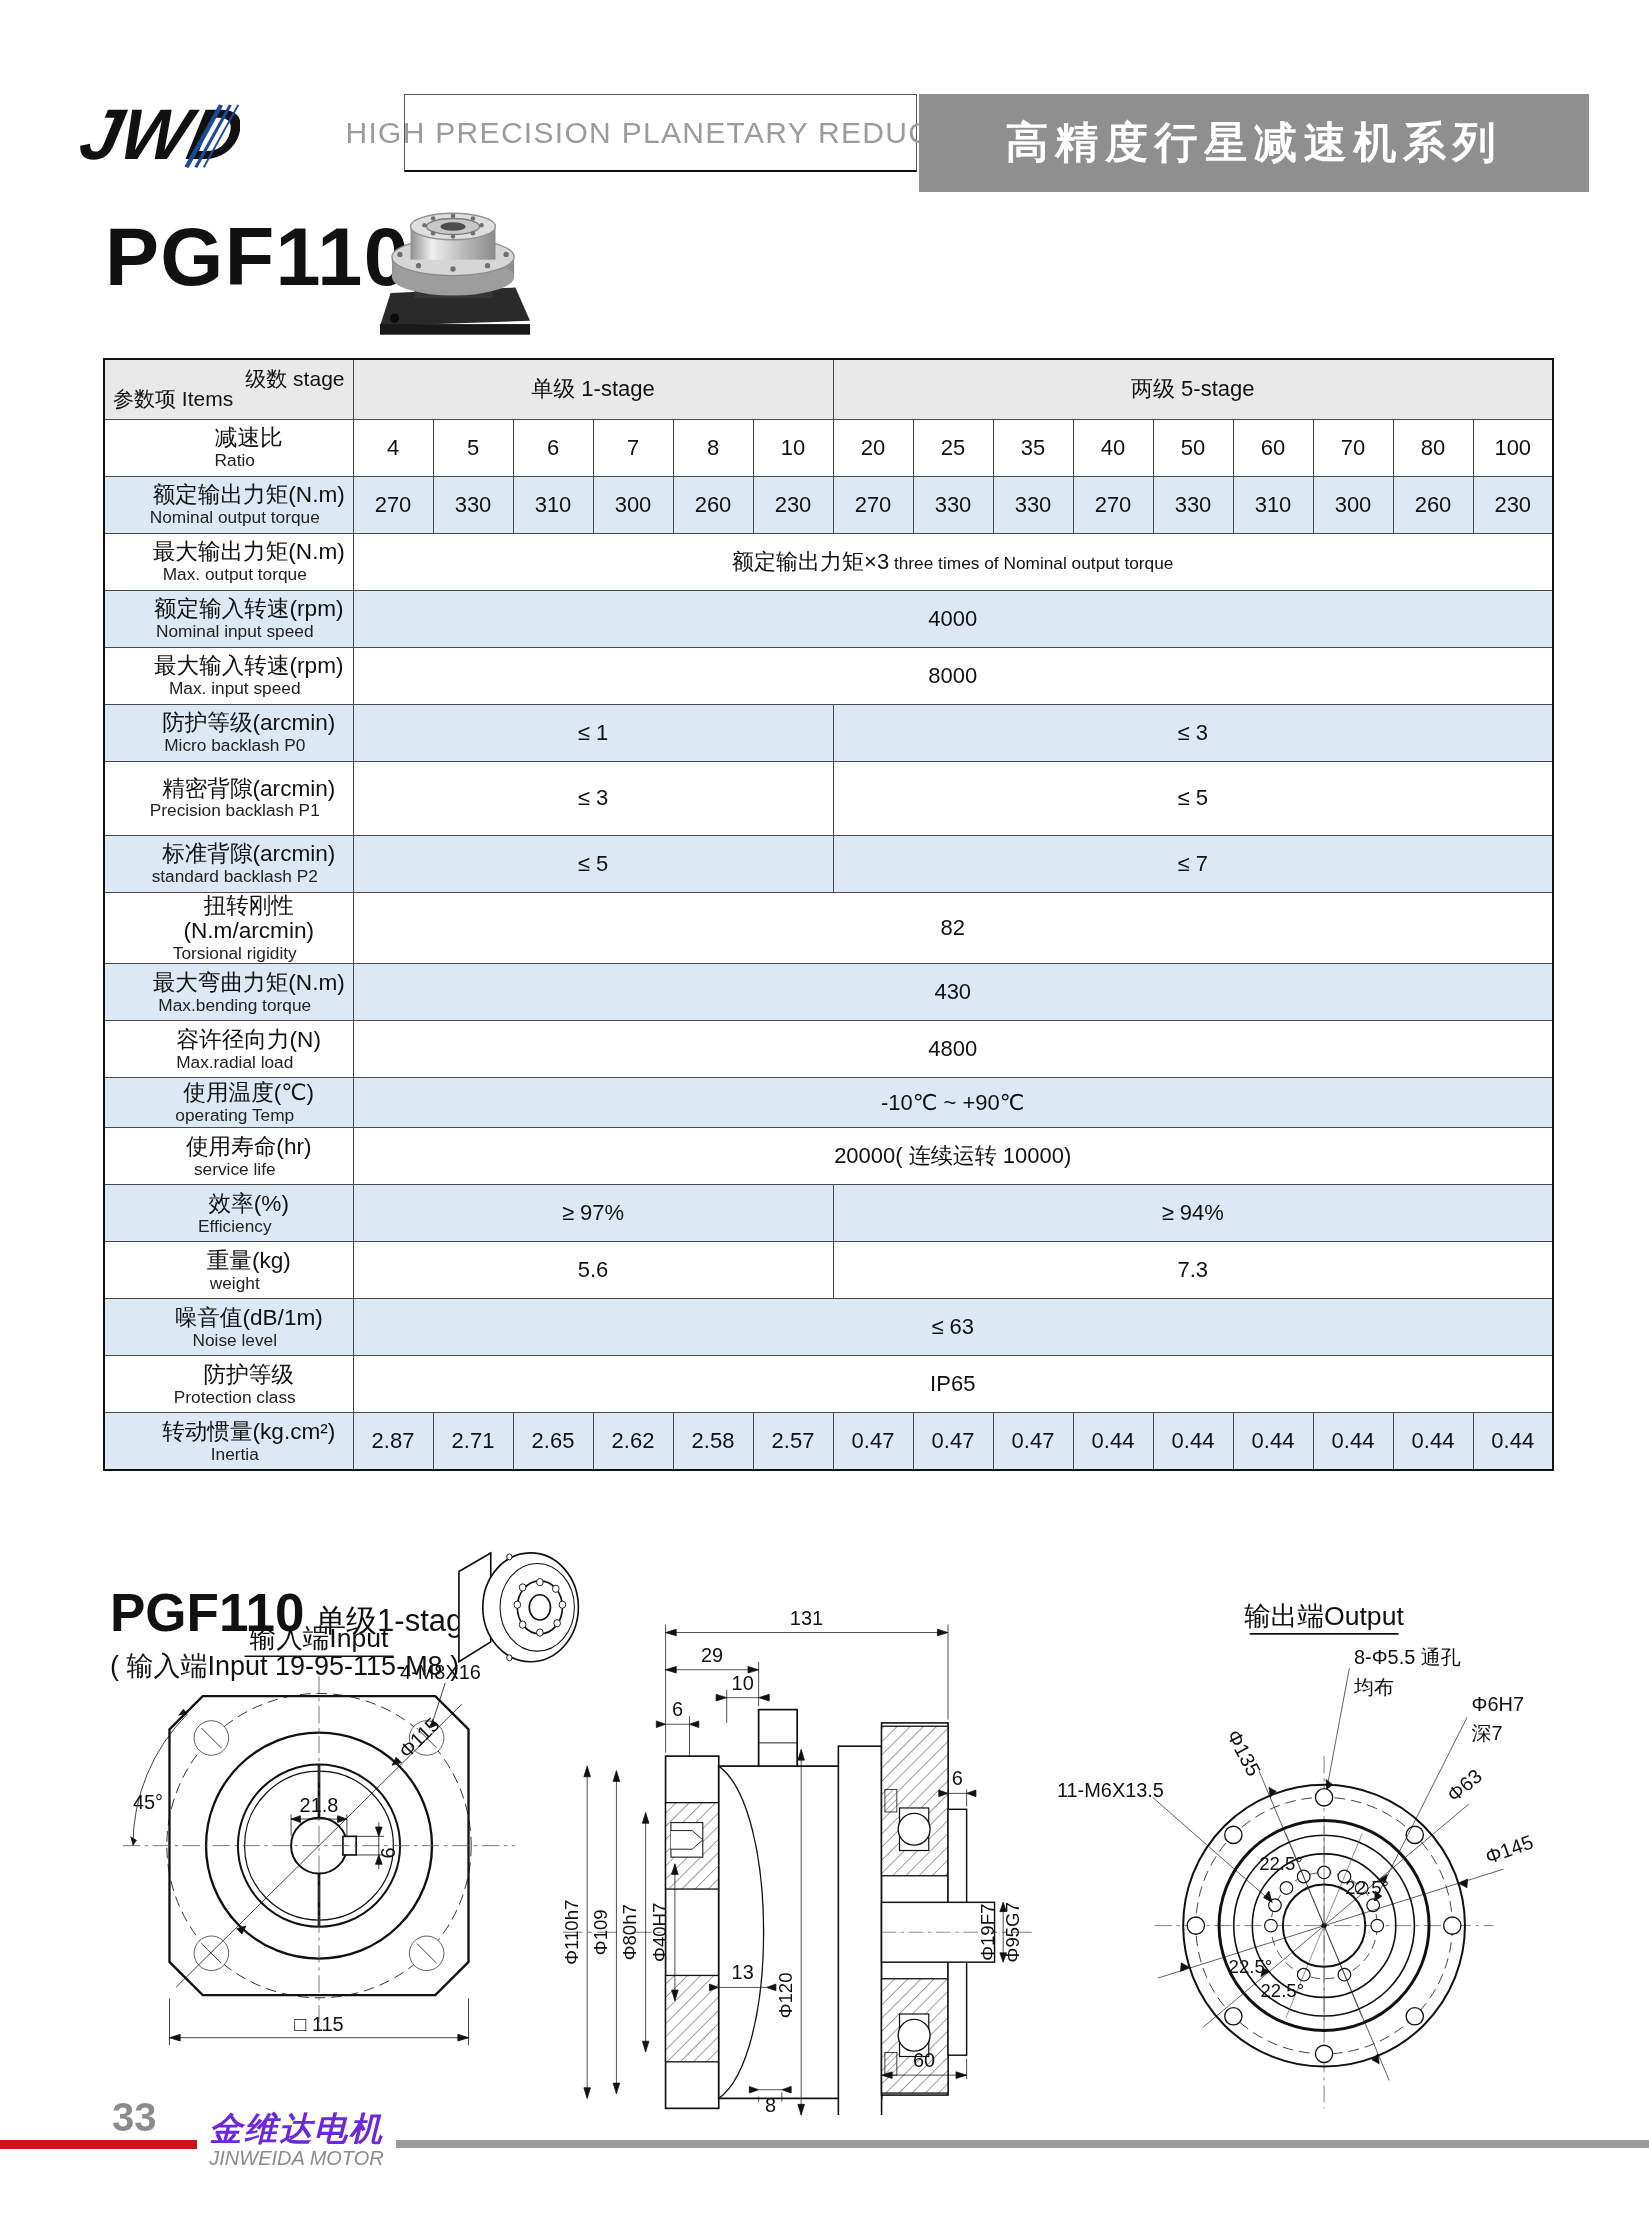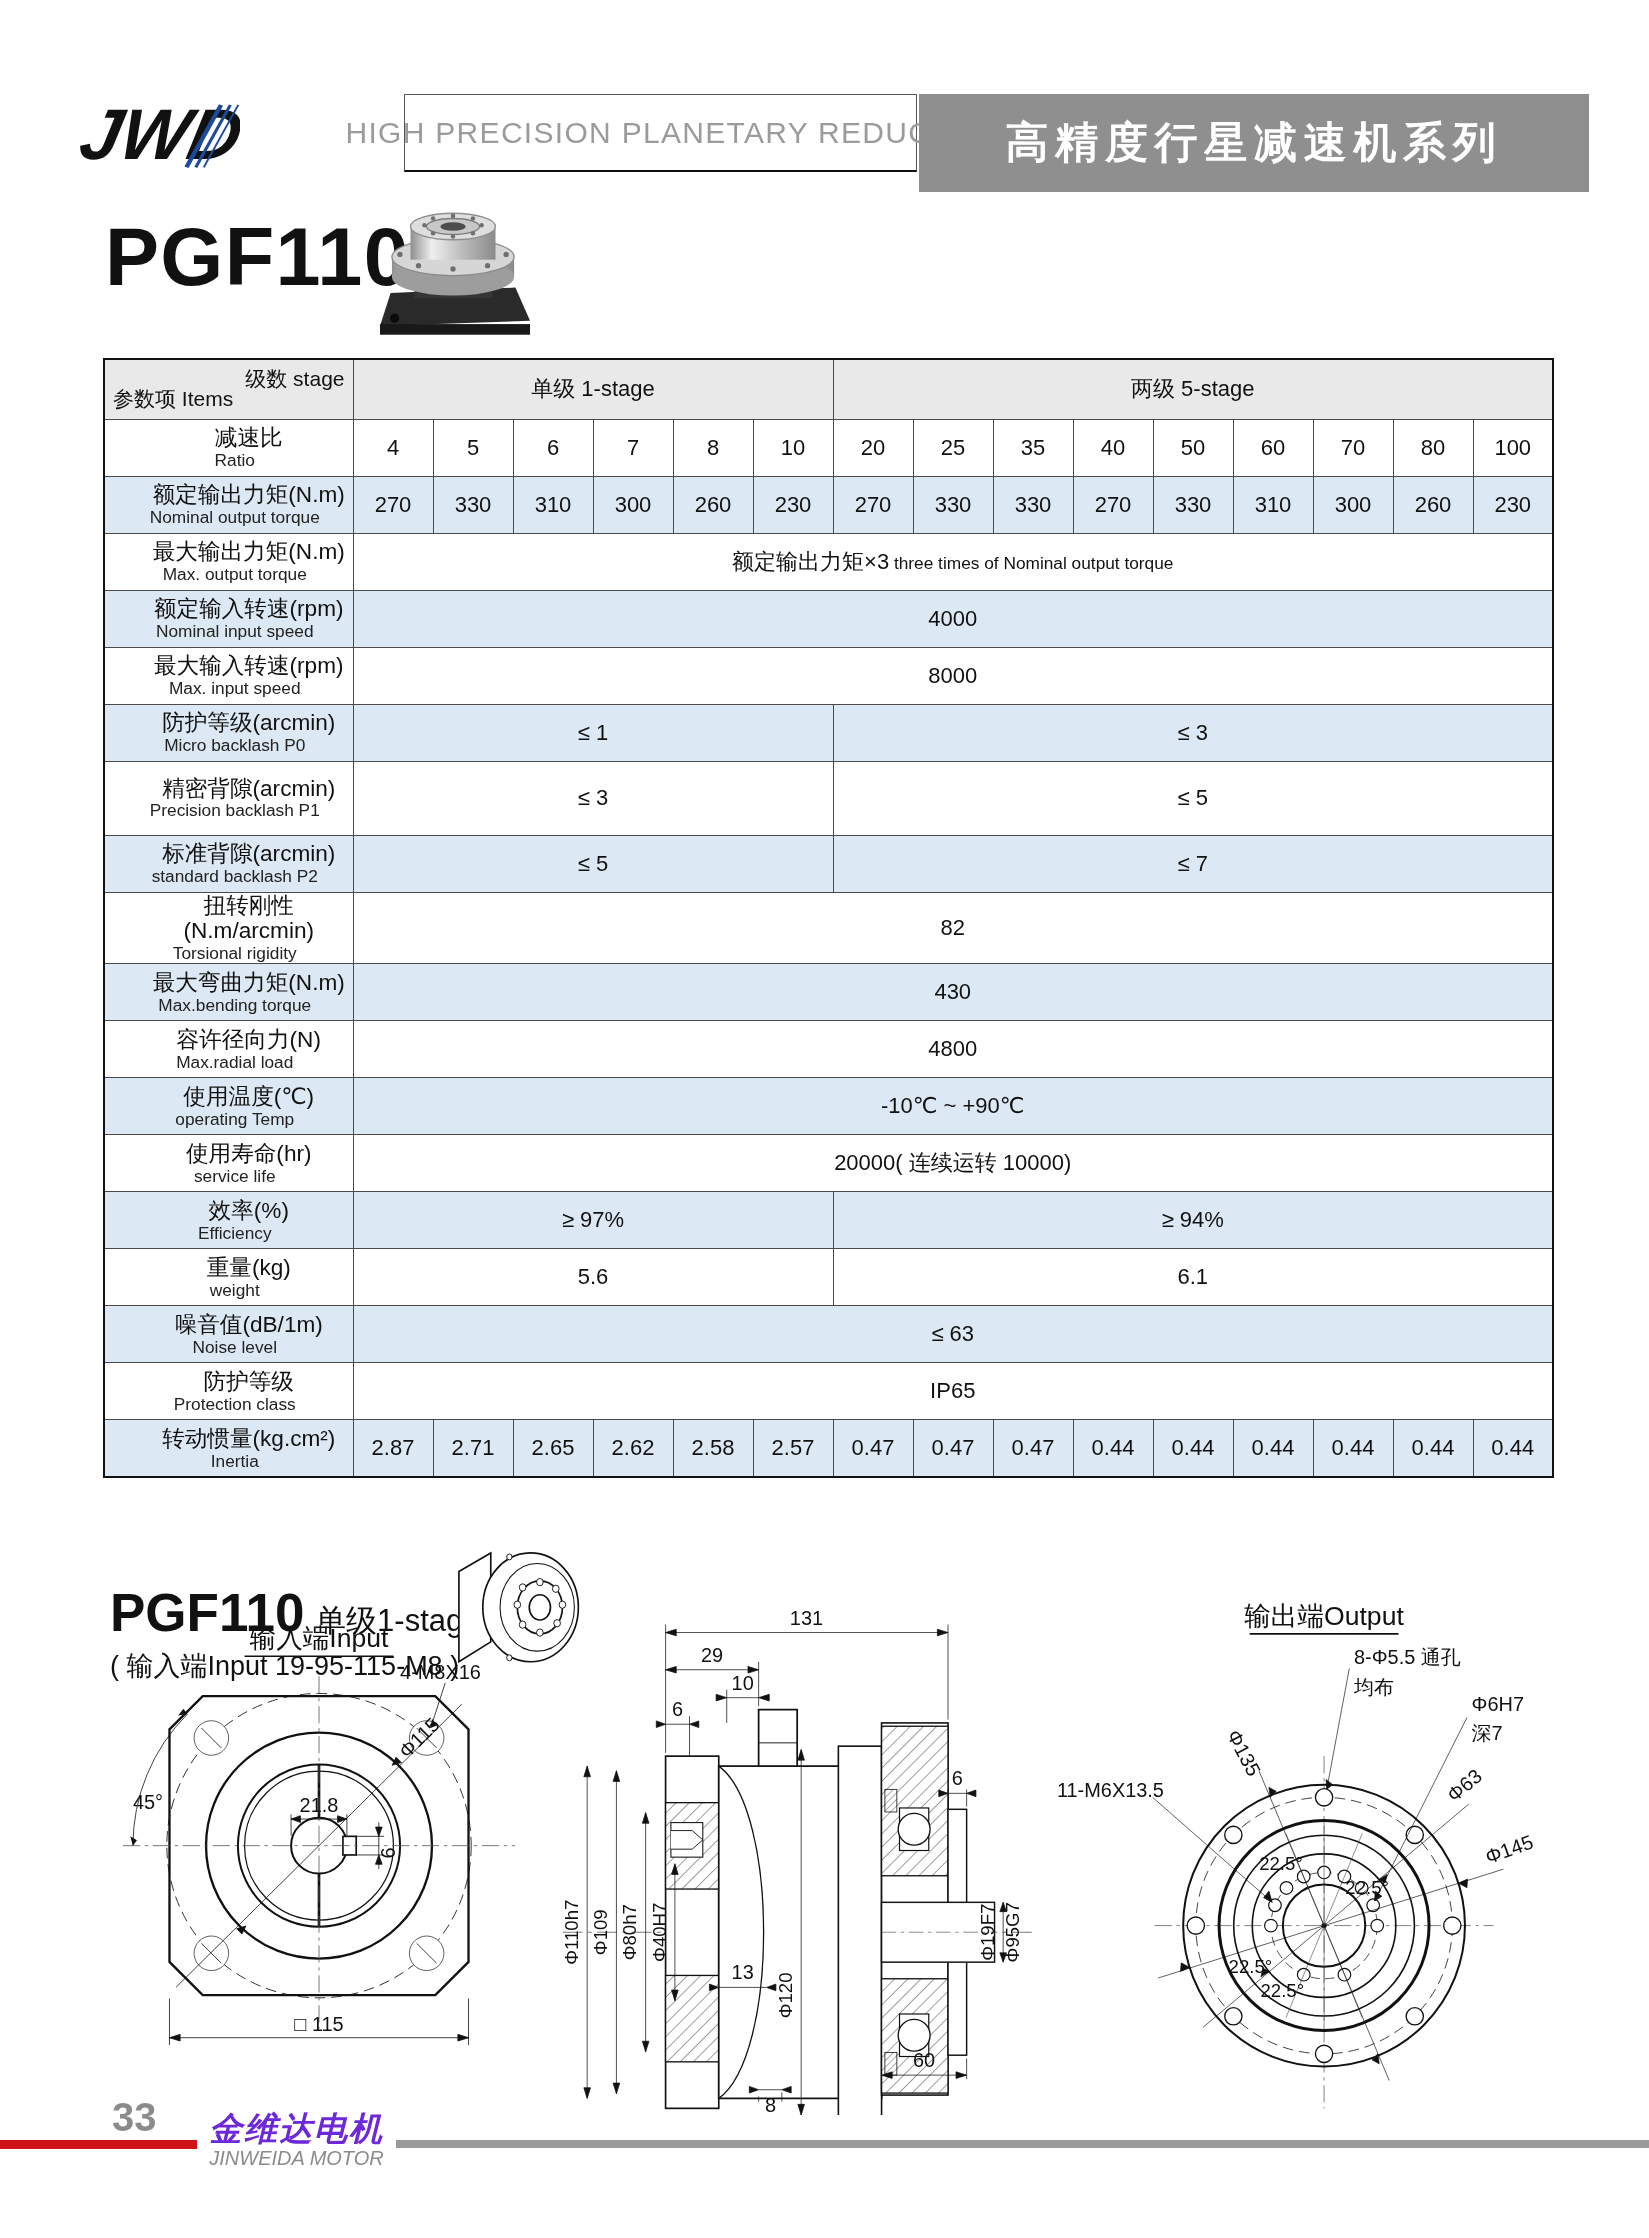--- a/index.html
+++ b/index.html
@@ -256,21 +256,21 @@
     </tr>
 
     <tr class="bg-w" style="height:57px">
       <td class="lbl">
             <div class="cn">容许径向力(N)</div>
           <div class="en">Max.radial load</div>
           </td>
       <td colspan="15">4800</td>
     </tr>
 
-    <tr class="bg-b" style="height:57px">
+    <tr class="bg-b" style="height:50px">
       <td class="lbl">
             <div class="cn">使用温度(℃)</div>
           <div class="en">operating Temp</div>
           </td>
       <td colspan="15">-10℃ ~ +90℃</td>
     </tr>
 
     <tr class="bg-w" style="height:57px">
       <td class="lbl">
             <div class="cn">使用寿命(hr)</div>
@@ -287,21 +287,21 @@
       <td colspan="6">≥ 97%</td>
       <td colspan="9">≥ 94%</td>
     </tr>
 
     <tr class="bg-w" style="height:57px">
       <td class="lbl">
             <div class="cn">重量(kg)</div>
           <div class="en">weight</div>
           </td>
       <td colspan="6">5.6</td>
-      <td colspan="9">6.1</td>
+      <td colspan="9">7.3</td>
     </tr>
 
     <tr class="bg-b" style="height:57px">
       <td class="lbl">
             <div class="cn">噪音值(dB/1m)</div>
           <div class="en">Noise level</div>
           </td>
       <td colspan="15">≤ 63</td>
     </tr>
 

